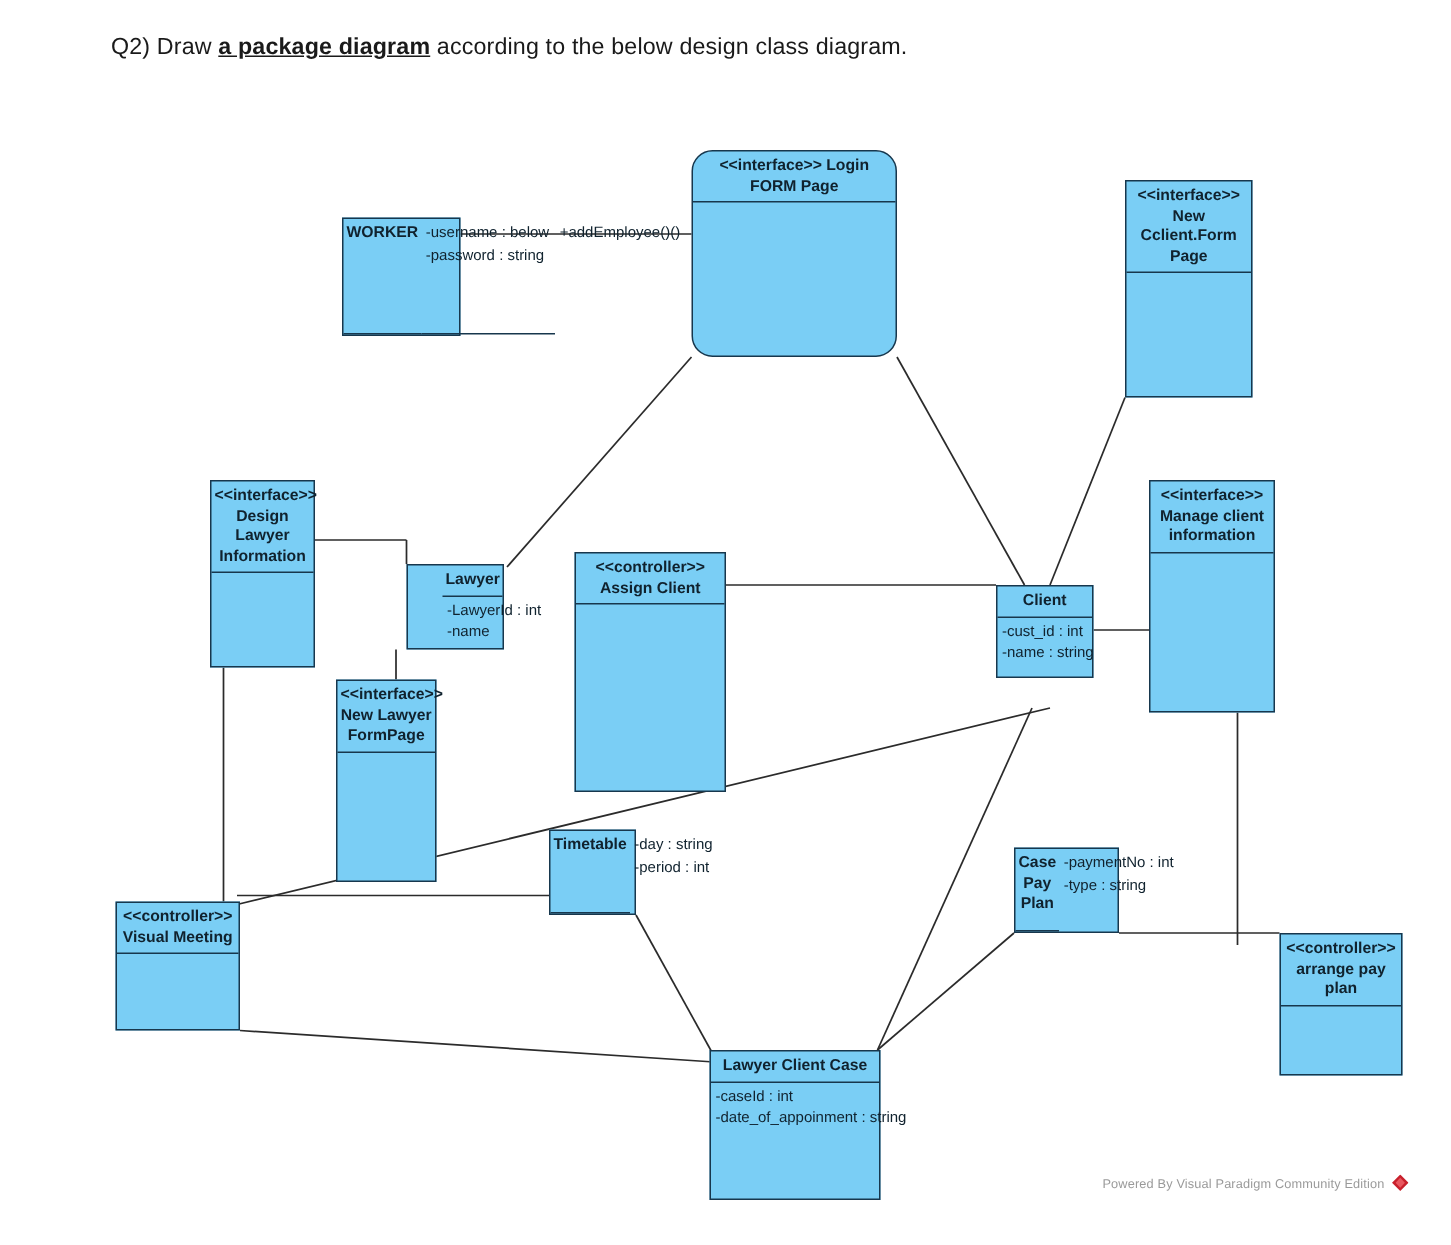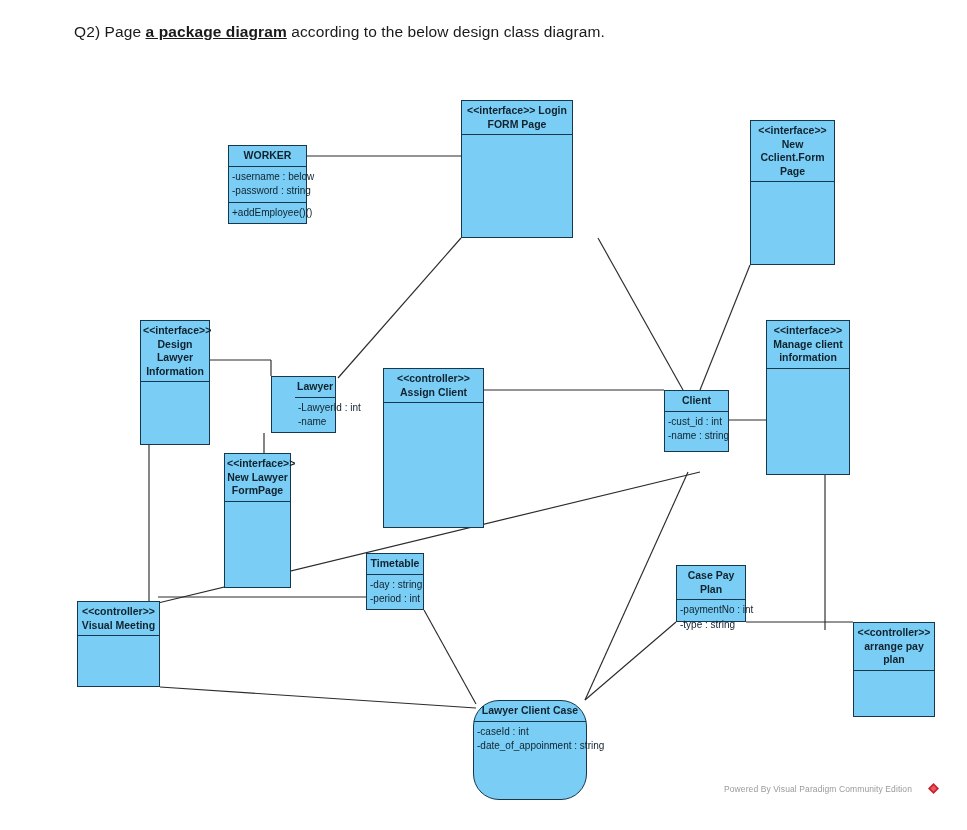--- a/index.html
+++ b/index.html
@@ -47,33 +47,33 @@
   }
   .attrs.nb{border-bottom:none;}
   .attrs div{
     font-size:10px;line-height:14.5px;color:#10222e;white-space:nowrap;
   }
   .ops{padding:3px 12px 3px 3px;box-sizing:border-box;}
   .ops div{font-size:10px;line-height:14.5px;color:#10222e;white-space:nowrap;}
   .body{flex:1;}
   #watermark{
     position:absolute;right:28px;bottom:36px;
-    display:flex;align-items:center;gap:16px;
+    display:flex;align-items:center;gap:5px;
     font-size:8.5px;color:#9a9a9a;white-space:nowrap;
     letter-spacing:.1px;
   }
   #watermark .vp-logo{
     width:11px;height:11px;position:relative;display:inline-block;
   }
 </style>
 </head>
 <body>
 
 <div id="question">
-  <span>Q2) Page </span><b>a package diagram</b><span> according to the below design class diagram.</span>
+  <span>Q2) Draw </span><b>a package diagram</b><span> according to the below design class diagram.</span>
 </div>
 
 <div id="canvas">
 
   <svg id="wires" viewBox="0 0 967 770" xmlns="http://www.w3.org/2000/svg">
     <g stroke="#2b2b2b" stroke-width="1.15" fill="none">
 
       <line x1="307" y1="96" x2="461" y2="96"></line>
 
       <line x1="461" y1="178" x2="338" y2="318"></line>
@@ -104,29 +104,29 @@
       <line x1="424" y1="550" x2="476" y2="644"></line>
 
       <line x1="676" y1="562" x2="585" y2="640"></line>
 
       <line x1="746" y1="562" x2="853" y2="562"></line>
 
       <line x1="160" y1="627" x2="476" y2="648"></line>
     </g>
   </svg>
 
-  <div class="node" style="left:461px;top:40px;width:112px;height:138px;display:flex;flex-direction:column;">
+  <div class="node" style="left:461px;top:40px;width:137px;height:138px;display:flex;flex-direction:column;border-radius:14px;">
     <div class="hdr inline">
       <span class="stereo">&lt;&lt;interface&gt;&gt;</span>
       <span class="nm">Login FORM Page</span>
     </div>
     <div class="body"></div>
   </div>
 
-  <div class="node" style="left:228px;top:85px;width:79px;height:79px;display:flex;flex-direction:column;">
+  <div class="node" style="left:228px;top:85px;width:79px;height:79px;display:flex;">
     <div class="hdr">
       <span class="nm">WORKER</span>
     </div>
     <div class="attrs">
       <div>-username : below</div>
       <div>-password : string</div>
     </div>
     <div class="ops">
       <div>+addEmployee()()</div>
     </div>
@@ -185,31 +185,31 @@
   </div>
 
   <div class="node" style="left:224px;top:393px;width:67px;height:135px;display:flex;flex-direction:column;">
     <div class="hdr">
       <span class="stereo">&lt;&lt;interface&gt;&gt;</span>
       <span class="nm">New Lawyer FormPage</span>
     </div>
     <div class="body"></div>
   </div>
 
-  <div class="node" style="left:366px;top:493px;width:58px;height:57px;display:flex;flex-direction:column;">
+  <div class="node" style="left:366px;top:493px;width:58px;height:57px;display:flex;flex-direction:row;">
     <div class="hdr">
       <span class="nm">Timetable</span>
     </div>
     <div class="attrs nb">
       <div>-day : string</div>
       <div>-period : int</div>
     </div>
   </div>
 
-  <div class="node" style="left:676px;top:505px;width:70px;height:57px;display:flex;flex-direction:column;">
+  <div class="node" style="left:676px;top:505px;width:70px;height:57px;display:flex;flex-direction:row;">
     <div class="hdr">
       <span class="nm">Case Pay Plan</span>
     </div>
     <div class="attrs nb">
       <div>-paymentNo : int</div>
       <div>-type : string</div>
     </div>
   </div>
 
   <div class="node" style="left:77px;top:541px;width:83px;height:86px;display:flex;flex-direction:column;">
@@ -221,21 +221,21 @@
   </div>
 
   <div class="node" style="left:853px;top:562px;width:82px;height:95px;display:flex;flex-direction:column;">
     <div class="hdr">
       <span class="stereo">&lt;&lt;controller&gt;&gt;</span>
       <span class="nm">arrange pay plan</span>
     </div>
     <div class="body"></div>
   </div>
 
-  <div class="node" style="left:473px;top:640px;width:114px;height:100px;display:flex;flex-direction:column;border-radius:26px;">
+  <div class="node" style="left:473px;top:640px;width:114px;height:100px;display:flex;flex-direction:column;">
     <div class="hdr">
       <span class="nm">Lawyer Client Case</span>
     </div>
     <div class="attrs nb">
       <div>-caseId : int</div>
       <div>-date_of_appoinment : string</div>
     </div>
   </div>
 
 </div>

